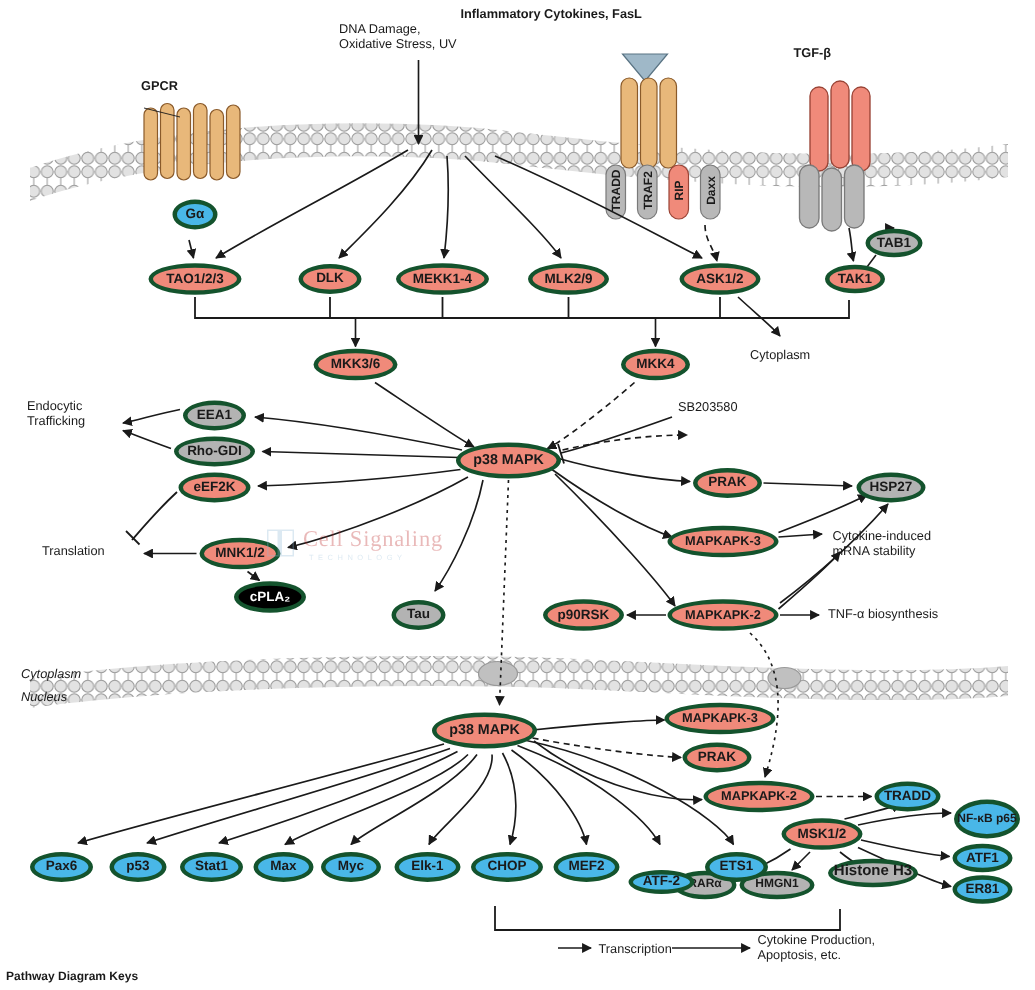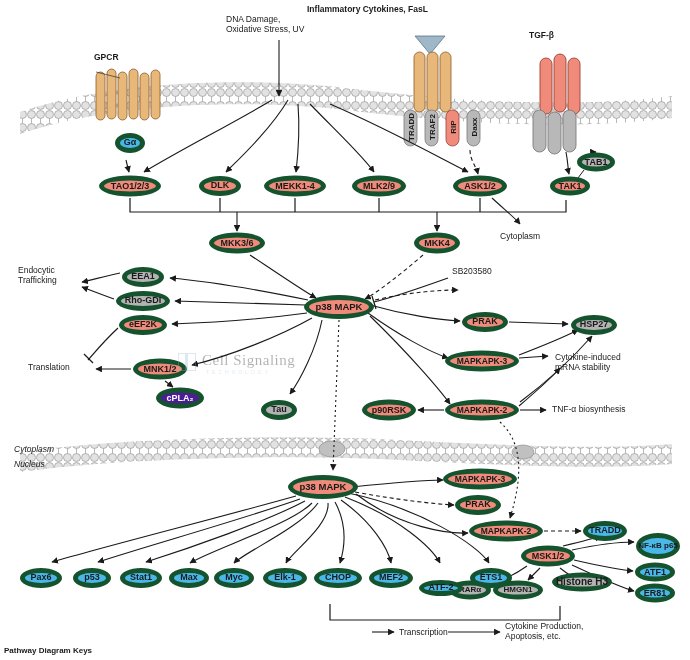--- a/index.html
+++ b/index.html
@@ -31,26 +31,26 @@
     text-align: center;
     font-size: 9px;
     font-weight: bold;
     color: #1a1a1a;
     line-height: 1.05;
     box-sizing: border-box;
     white-space: nowrap;
   }
   .node.ellipse {
     border-radius: 50%;
-    border: 5px solid #14532d;
+    border: 3px solid #14532d;
   }
   .node.red   { background: #f08a7a; }
   .node.gray  { background: #b3b3b3; }
   .node.blue  { background: #49b7e8; }
-  .node.olive { background: #4c1d95; color: #ffffff; }
+  .node.olive { background: #000000; color: #ffffff; }
   .label {
     position: absolute;
     font-size: 8.5px;
     color: #1a1a1a;
     line-height: 1.18;
     white-space: pre-line;
   }
   .label.italic { font-style: italic; }
   .label.bold { font-weight: bold; }
   .vlabel {
@@ -64,21 +64,21 @@
   .watermark {
     position: absolute;
     left: 178px; top: 352px;
     width: 180px;
     opacity: 0.30;
     pointer-events: none;
   }
   .wm-text {
     font-family: "Liberation Serif", serif;
     font-size: 15px;
-    color: #000000;
+    color: #b91c1c;
     letter-spacing: 0.5px;
   }
   .wm-sub {
     font-family: "Liberation Sans", sans-serif;
     font-size: 5px;
     color: #8fb8d6;
     letter-spacing: 3px;
     margin-left: 28px;
   }
   .wm-box {

